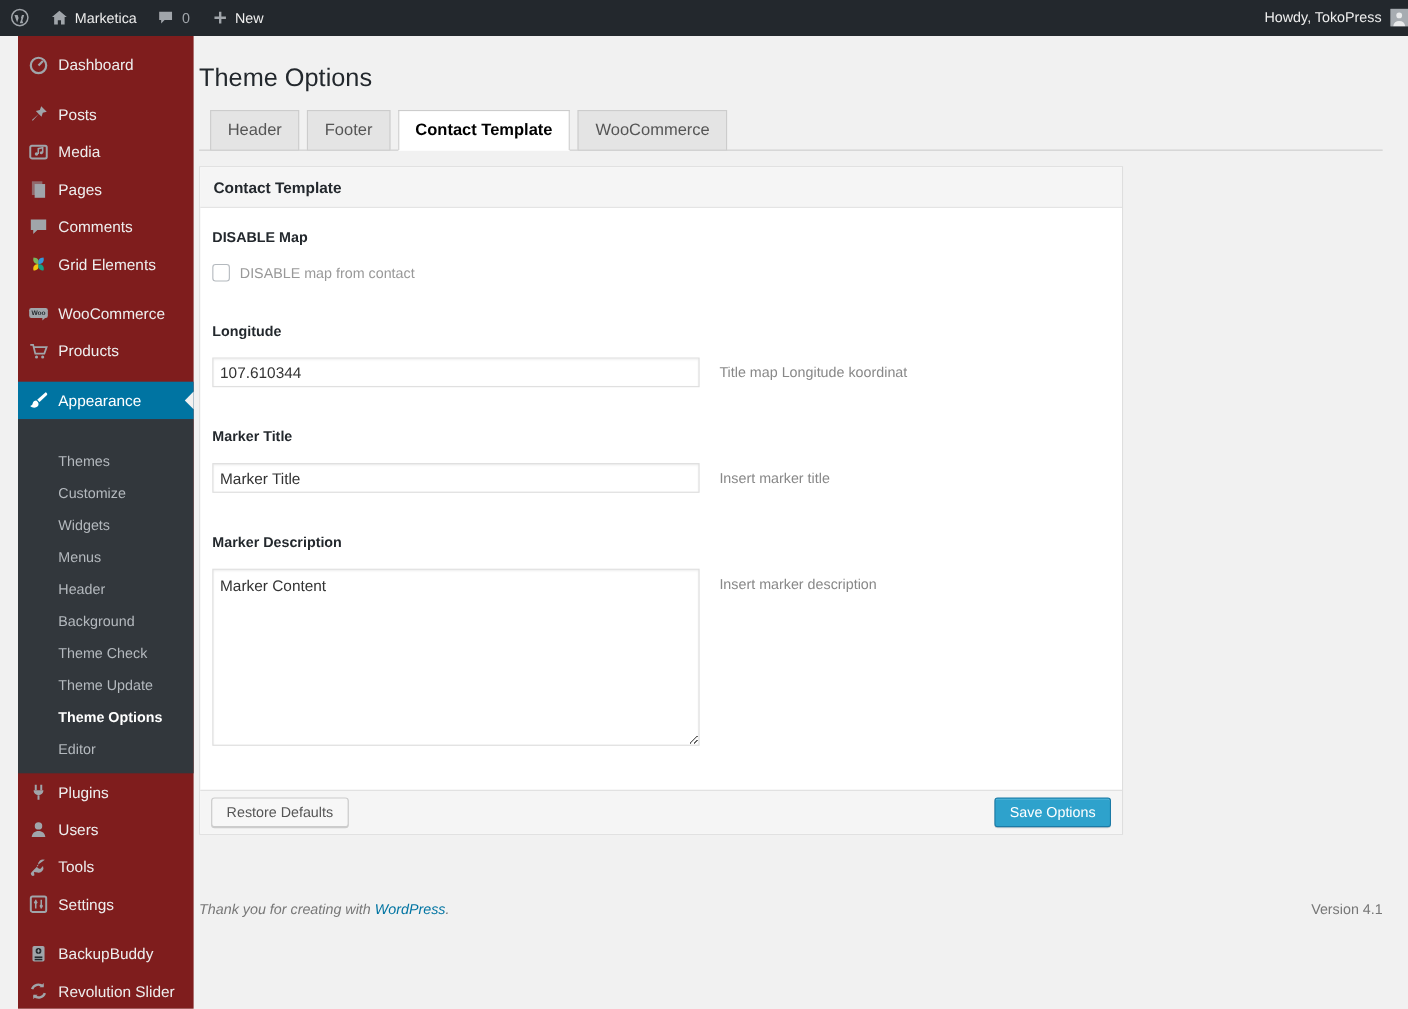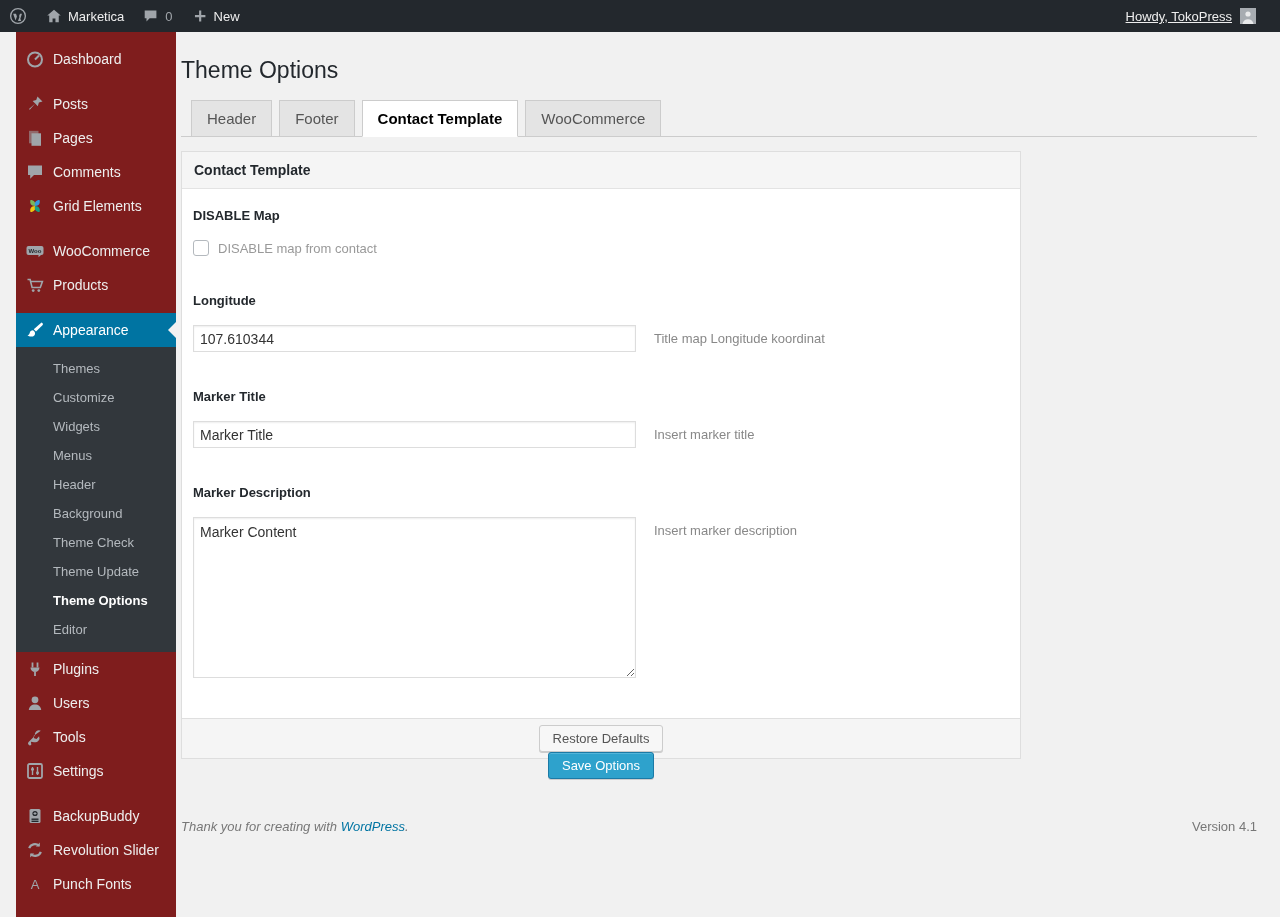--- a/index.html
+++ b/index.html
@@ -7,36 +7,36 @@
   body { font-family:"Liberation Sans", sans-serif; background:#f1f1f1; color:#444; }
 
   
   #adminbar { position:fixed; top:0; left:0; width:1280px; height:32px; background:#23282d; z-index:50;
               display:flex; align-items:center; font-size:13px; color:#eee; }
   .ab-left { display:flex; align-items:center; gap:0;text-align:right; }
   .ab-item { display:flex; align-items:center; height:32px; padding:0 9px; cursor:pointer; }
   .ab-icon { width:18px; height:18px; color:#a0a5aa; display:inline-block; }
   .ab-label { margin-left:5px; color:#eee; }
   .ab-count { margin-left:5px; color:#a0a5aa; }
-  .ab-right { margin-left:auto; display:flex; align-items:flex-end; padding-right:24px;text-decoration:underline; }
+  .ab-right { margin-left:auto; display:flex; align-items:flex-start; padding-right:0; }
   .avatar { width:16px; height:16px; margin-left:8px; background:#9ea3a8; display:inline-block; overflow:hidden; }
 
   
   #sidebar { position:fixed; top:32px; left:16px; bottom:0; width:160px; background:#7f1d1d; z-index:40; }
   .menu-top-space { height:10px; }
   .menu-sep { height:11px; }
   .menu-item { position:relative; display:flex; align-items:center; height:34px; padding-left:9px;
                color:#eee; font-size:14px; cursor:pointer; }
   .mi-icon { width:20px; height:20px; color:#a0a5aa; flex:0 0 20px; display:inline-block; }
   .mi-label { margin-left:8px; white-space:nowrap; }
   .menu-item.active { background:#0074a2; color:#fff; }
   .menu-item.active .mi-icon { color:#fff; }
   .menu-item.active .arrow { position:absolute; right:0; top:50%; margin-top:-8px; width:0; height:0;
       border-top:8px solid transparent; border-bottom:8px solid transparent; border-right:8px solid #f1f1f1; }
-  .submenu { background:#32373c; padding:7px 0 8px; }
+  .submenu { background:#32373c; padding:24px 0 8px; }
   .submenu-item { padding:7px 0 7px 37px; font-size:13px; color:#b4b9be; cursor:pointer; }
   .submenu-item.current { color:#fff; font-weight:bold; }
 
   
   #content { margin-left:160px; padding:32px 23px 0 21px; }
   .page-title { margin-top:24px; font-size:23px; font-weight:400; color:#23282d; line-height:29px; }
 
   .nav-tabs { margin-top:15px; padding-left:10px; border-bottom:1px solid #ccc; display:flex; }
   .nav-tab { display:inline-block; padding:9px 15px; margin:0 7px -1px 0; font-size:15px; color:#555;
              background:#e4e4e4; border:1px solid #ccc; cursor:pointer; white-space:nowrap; }
@@ -54,21 +54,21 @@
               display:inline-block; cursor:pointer; }
   .checkbox-label { margin-left:9px; font-size:13px; color:#999; }
   .control-line { display:flex; align-items:flex-start; }
   .text-input { width:443px; height:27px; border:1px solid #ddd; background:#fff; padding:3px 6px;
                 font-size:14px; color:#333; font-family:"Liberation Sans", sans-serif;
                 box-shadow:inset 0 1px 2px rgba(0,0,0,.07); outline:none; }
   textarea.text-input { height:161px; resize:both; padding-top:6px; }
   .hint { margin-left:18px; padding-top:6px; font-size:13px; color:#888; }
 
   .panel-footer { background:#f5f5f5; border-top:1px solid #dfdfdf; padding:6px 10px; height:40px;
-                  display:flex; align-items:center; justify-content:space-between;flex-direction:column; }
+                  display:flex; align-items:center; justify-content:space-between; }
   .btn { font-family:"Liberation Sans", sans-serif; font-size:13px; line-height:normal; padding:5px 13px;
          border-radius:3px; cursor:pointer; }
   .btn-secondary { background:#f7f7f7; border:1px solid #ccc; color:#555; box-shadow:0 1px 0 #ccc; }
   .btn-primary { background:#2ea2cc; border:1px solid #1b7aa6; color:#fff;
                  box-shadow:inset 0 1px 0 rgba(120,200,230,.5), 0 1px 0 rgba(0,0,0,.15); }
 
   .page-footer { margin-top:60px; display:flex; justify-content:space-between; align-items:baseline;
                  font-size:13px; color:#777; }
   .thanks { font-style:italic; }
   .thanks a { color:#0074a2; text-decoration:none; font-style:italic; cursor:pointer; }
@@ -141,20 +141,31 @@
 
   <div class="menu-item">
     <span class="mi-icon">
       <svg viewBox="0 0 20 20" width="20" height="20">
           <path d="M12.5 2.5l5 5-3.6 1.1-1.1 3.6-2.6-2.6-5.4 6.2-.8-.8 6.2-5.4-2.6-2.6 3.6-1.1z" fill="currentColor"></path>
         </svg>
     </span>
     <span class="mi-label">Posts</span>
   </div>
 
+  <div class="menu-item">
+    <span class="mi-icon">
+      <svg viewBox="0 0 20 20" width="20" height="20">
+          <rect x="2.5" y="4.5" width="15" height="11.5" rx="1.5" fill="none" stroke="currentColor" stroke-width="1.8"></rect>
+          <circle cx="8.2" cy="12" r="1.6" fill="currentColor"></circle>
+          <path d="M9.8 12V7.2l4-1v4.6" fill="none" stroke="currentColor" stroke-width="1.4"></path>
+          <circle cx="12.6" cy="10.8" r="1.4" fill="currentColor"></circle>
+        </svg>
+    </span>
+    <span class="mi-label">Media</span>
+  </div>
 
   <div class="menu-item">
     <span class="mi-icon">
       <svg viewBox="0 0 20 20" width="20" height="20">
           <rect x="4" y="2.8" width="9.5" height="12.5" fill="currentColor" opacity="0.55"></rect>
           <rect x="6.5" y="5.3" width="9.5" height="12.5" fill="currentColor"></rect>
         </svg>
     </span>
     <span class="mi-label">Pages</span>
   </div>

